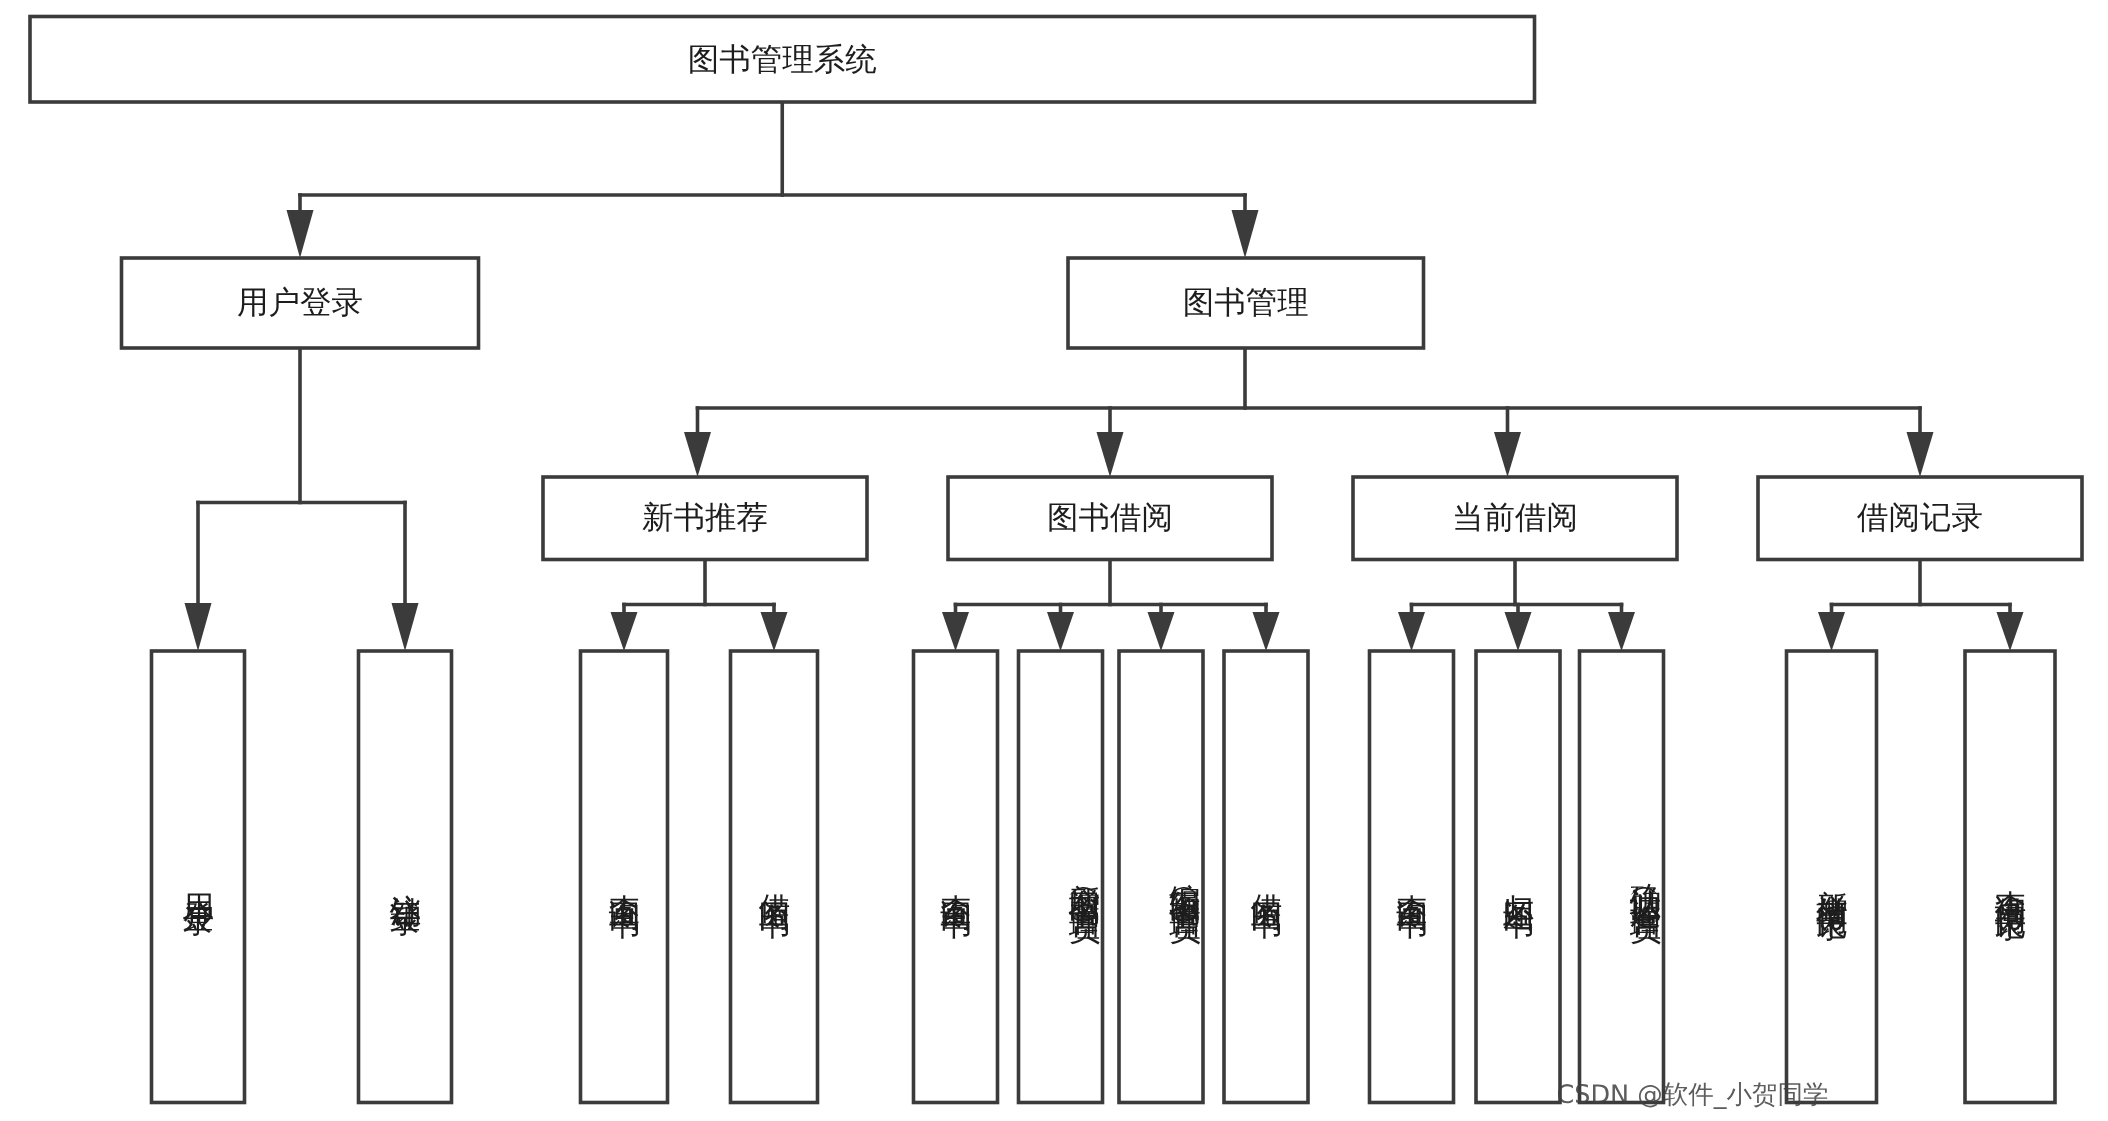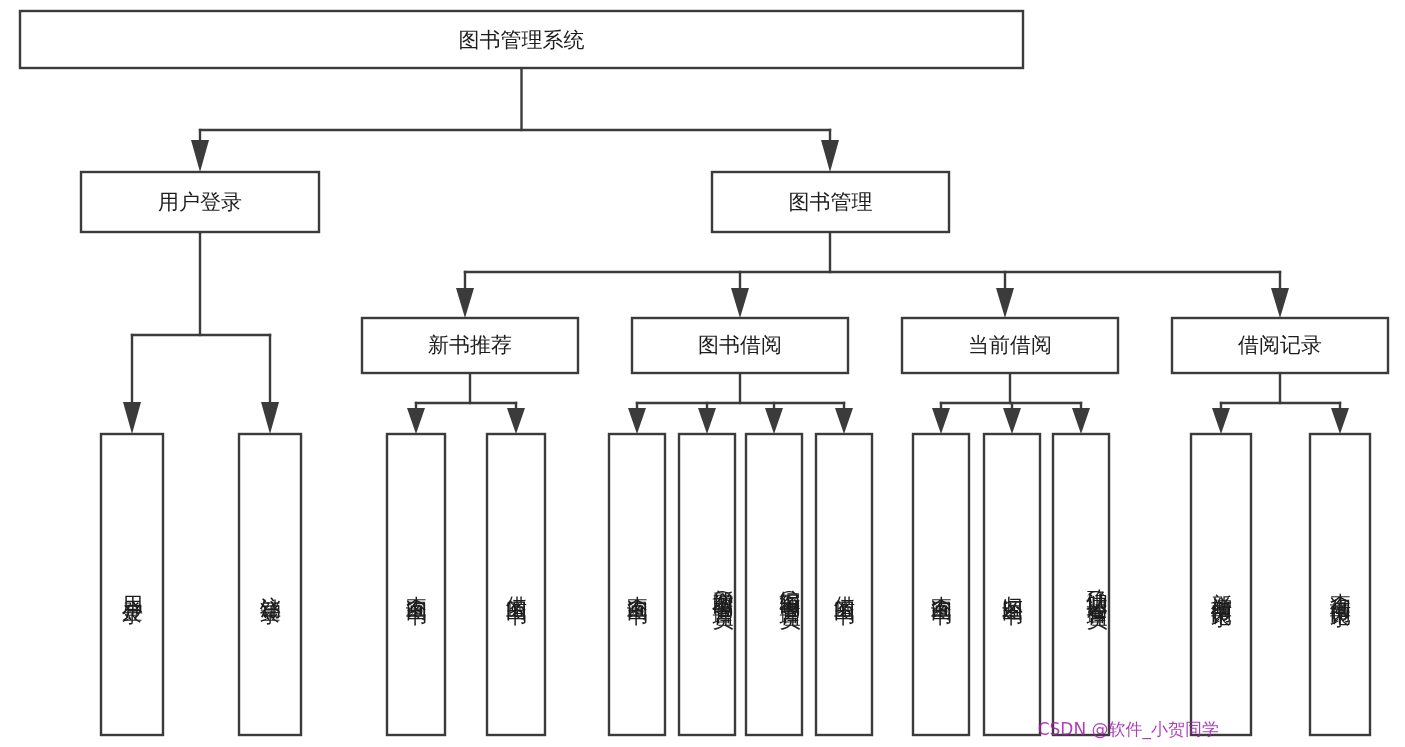--- a/index.html
+++ b/index.html
@@ -69,21 +69,21 @@
   }
   .vert-label.centered {
     align-items: center;
   }
   .watermark {
     position: absolute;
     right: 10px;
     bottom: 6px;
     font-family: "DejaVu Sans", "Liberation Sans", sans-serif;
     font-size: 17px;
-    color: #a21caf;
+    color: #404040;
     opacity: 0.85;
     user-select: none;
     white-space: nowrap;
   }
 </style>
 </head>
 <body>
 
 <div id="diagram-root">
 

